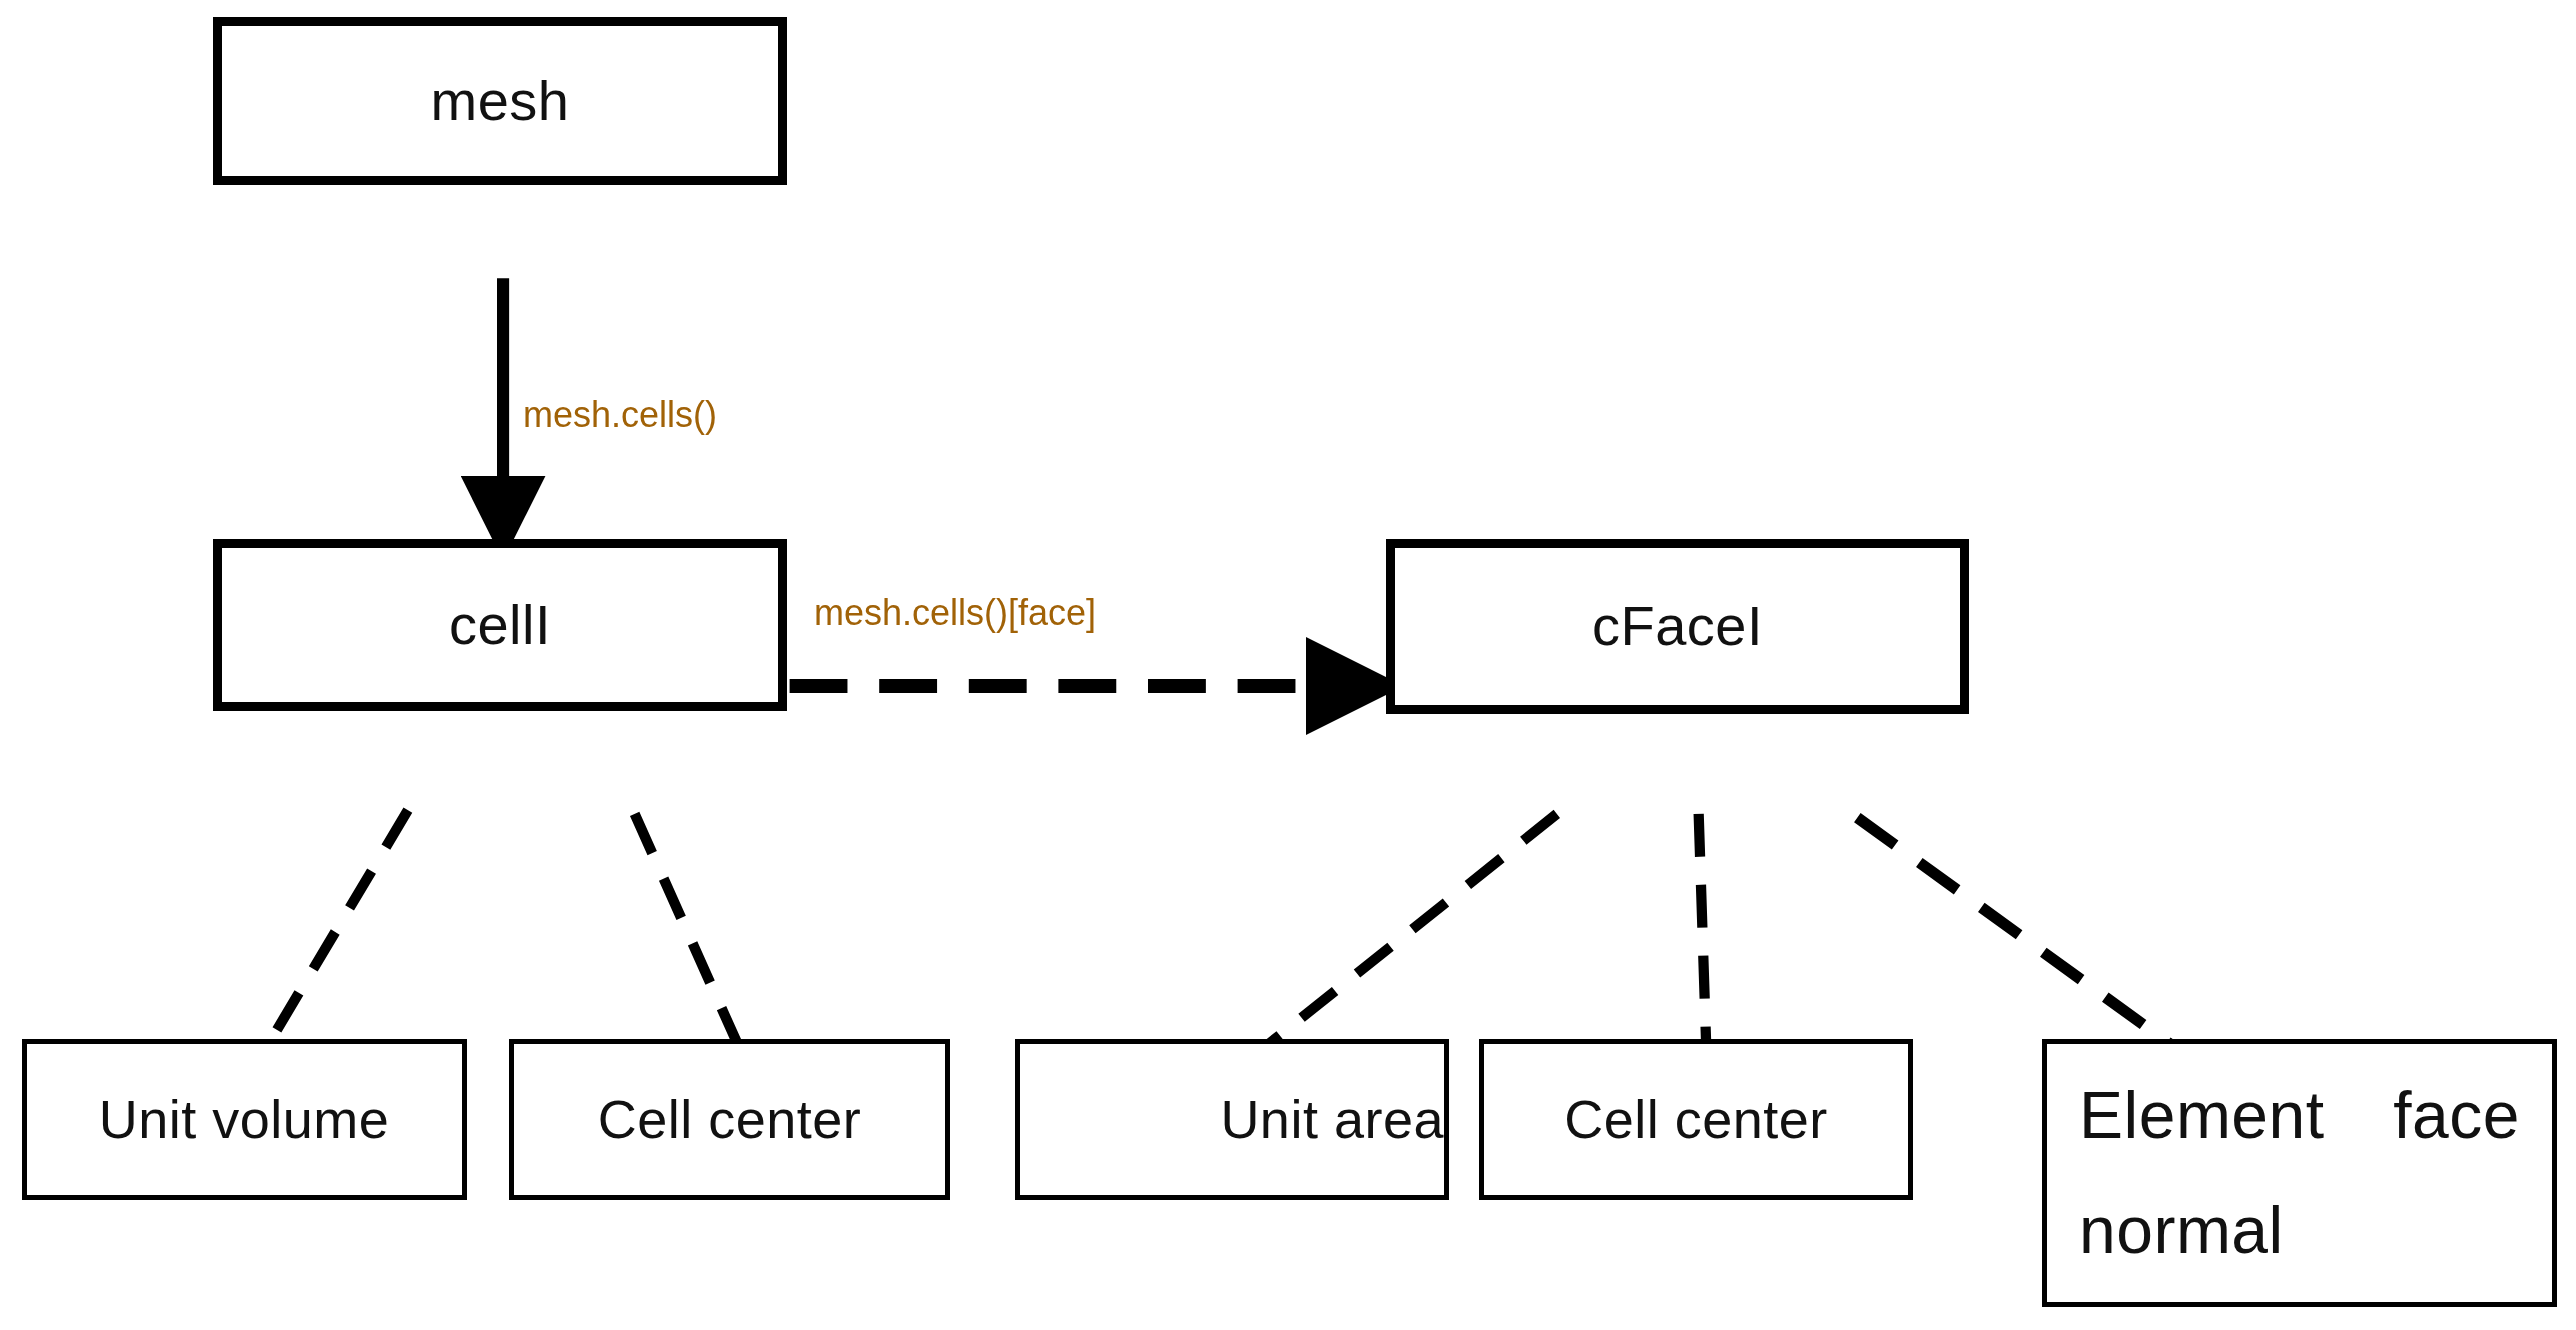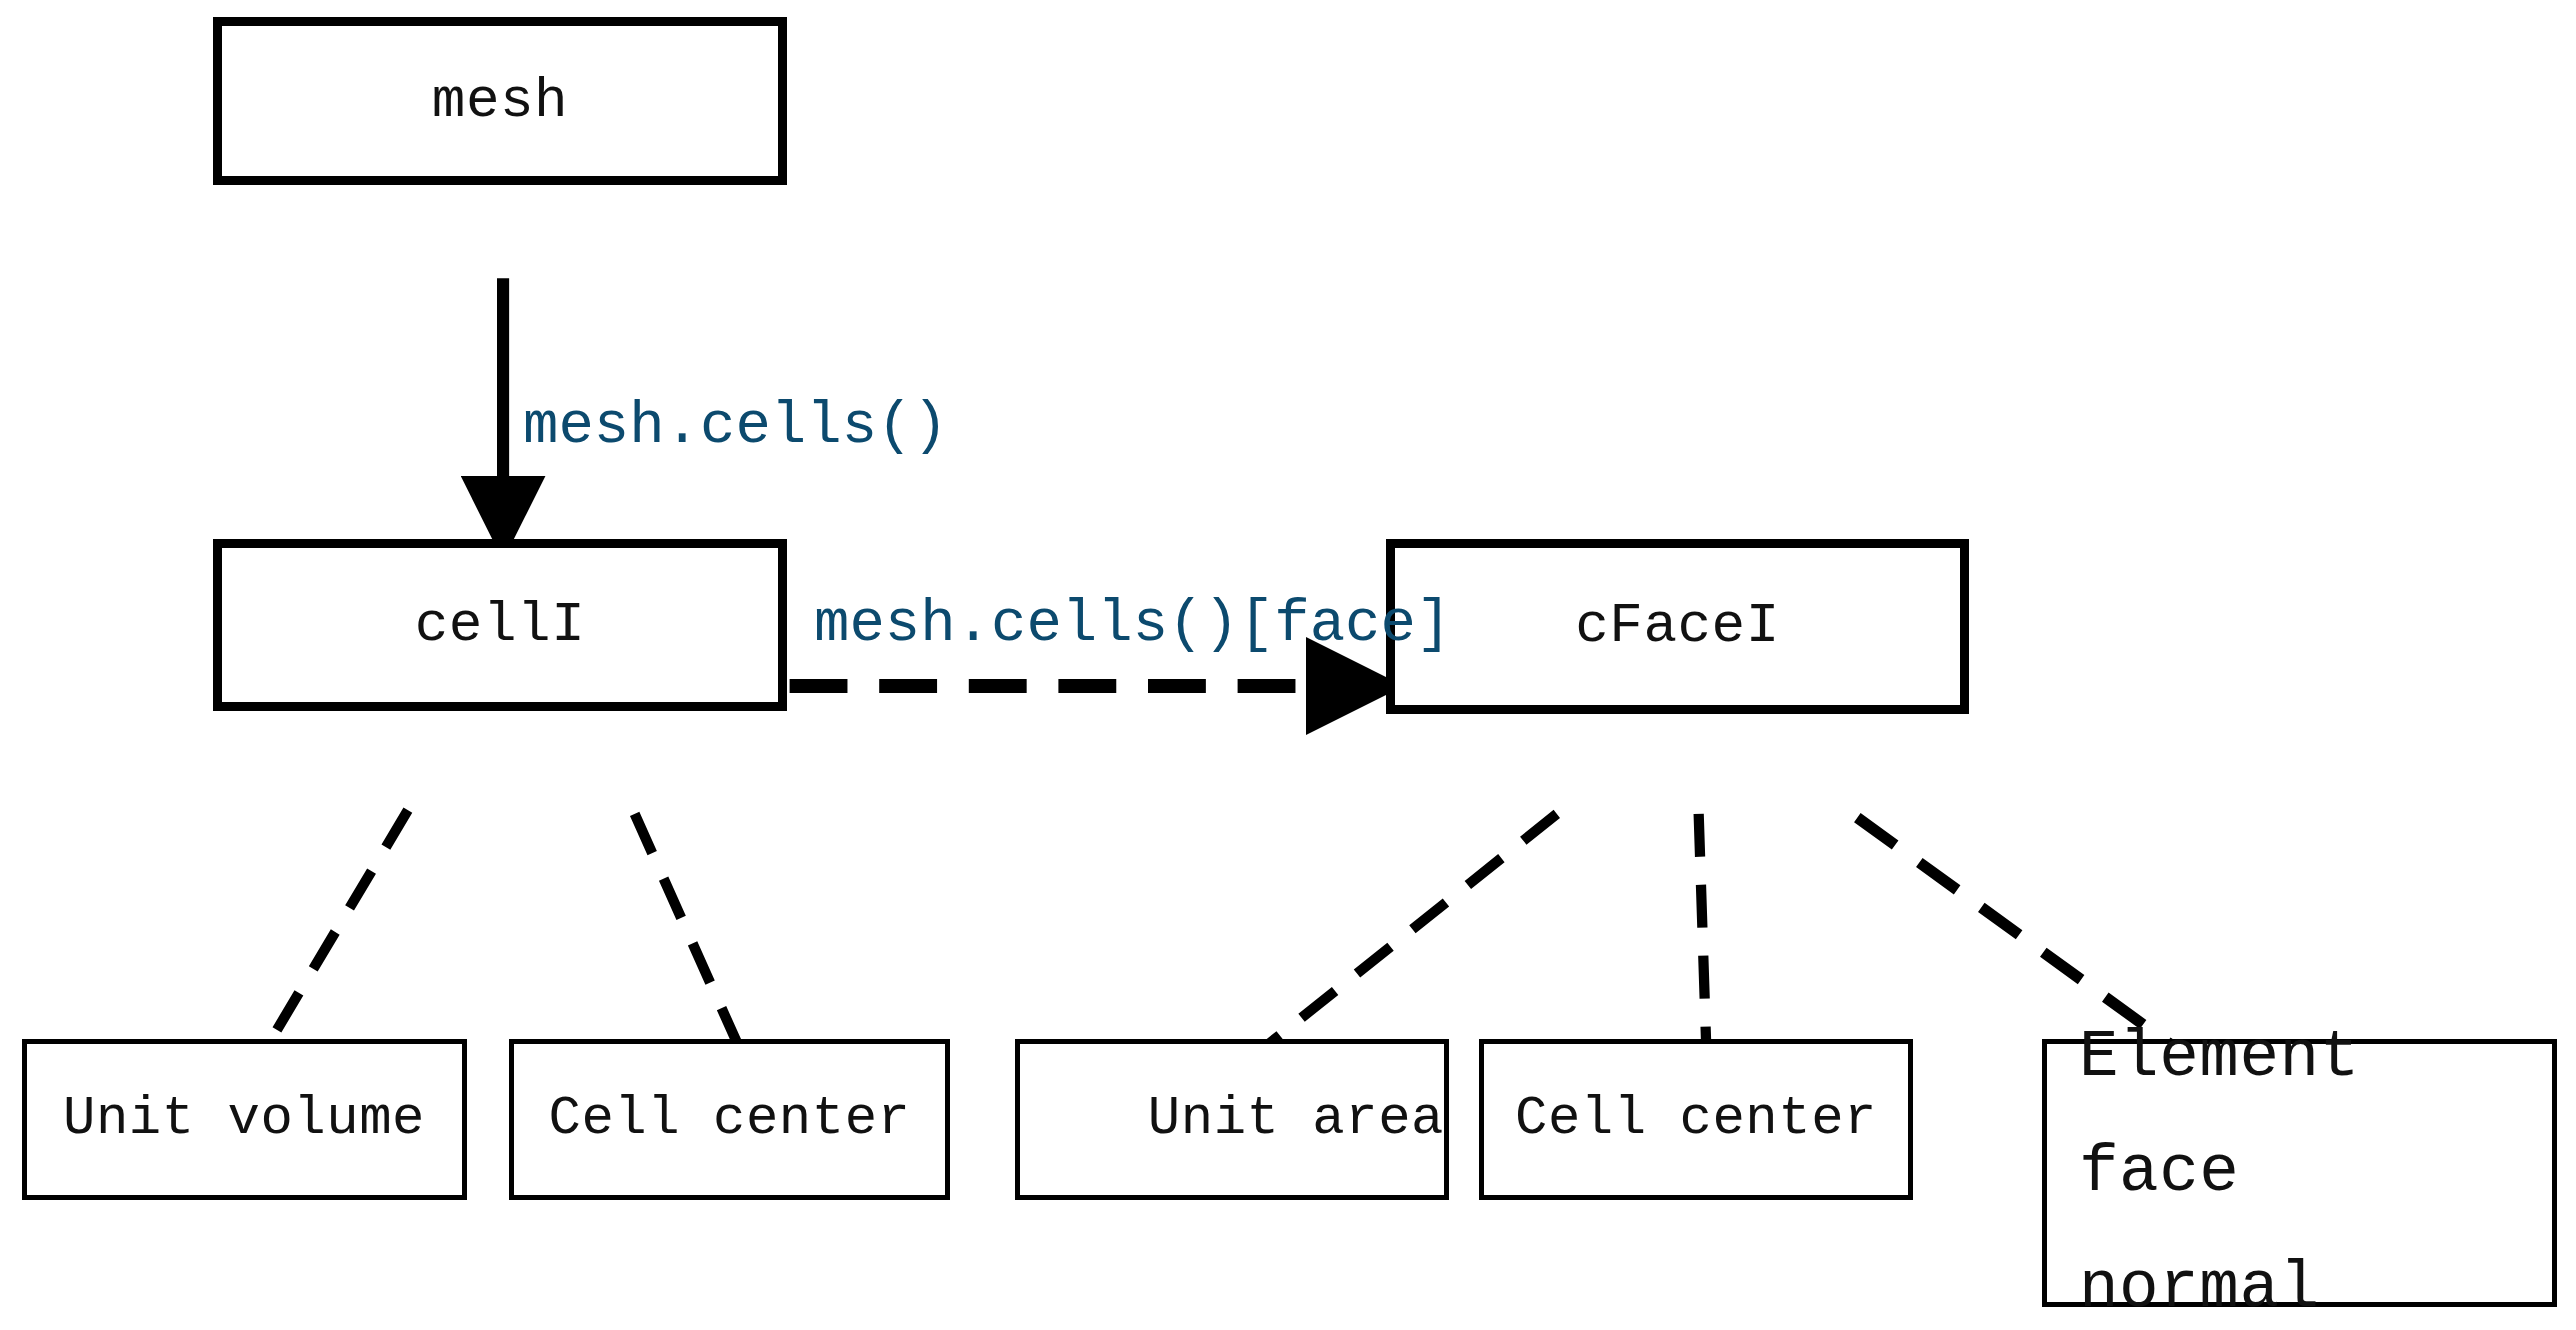--- a/index.html
+++ b/index.html
@@ -7,21 +7,21 @@
     margin: 0;
     padding: 0;
     background: #ffffff;
   }
   #canvas {
     position: relative;
     width: 2576px;
     height: 1330px;
     background: #ffffff;
     overflow: hidden;
-    font-family: Liberation Mono, monospace;
+    font-family: Liberation Sans, sans-serif;
     color: #111111;
   }
   
   .node {
     position: absolute;
     box-sizing: border-box;
     background: #ffffff;
     border: 9.3px solid #000000;
     display: flex;
     align-items: center;
@@ -52,24 +52,24 @@
     text-align-last: justify;
     width: 100%;
     padding: 0 32px;
     box-sizing: border-box;
     font-size: 66px;
     line-height: 1.75;
   }
   
   .edge-label {
     position: absolute;
-    font-size: 59px;
+    font-size: 36px;
     line-height: 1;
     white-space: nowrap;
-    color: #0c4a6e;
+    color: #a16207;
   }
   
   #edges {
     position: absolute;
     left: 0;
     top: 0;
     width: 2576px;
     height: 1330px;
     pointer-events: none;
   }

